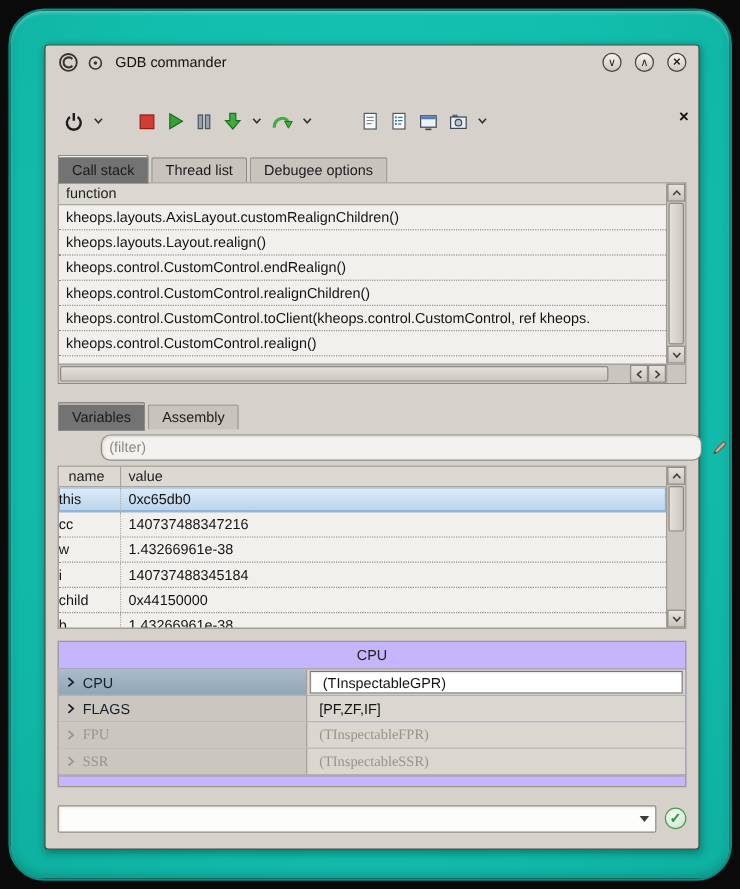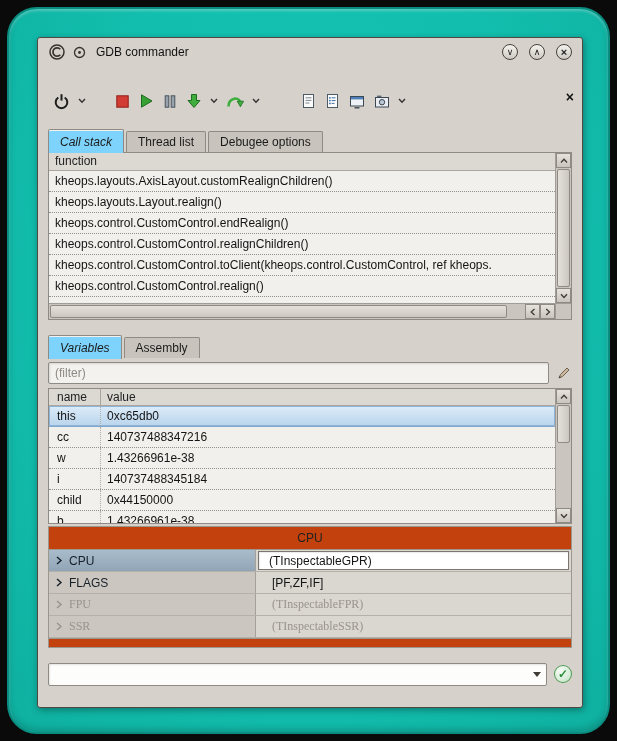--- a/index.html
+++ b/index.html
@@ -42,23 +42,22 @@
   .tb-gap{width:14px;}
   .tb-gap.big{width:26px;}
   
   .tabs{display:flex;align-items:flex-end;height:24px;margin-top:14px;position:relative;}
   .tab{
     box-sizing:border-box;padding:0 11px;display:flex;align-items:center;
     border:1px solid #8f8b84;border-bottom:none;border-radius:2px 2px 0 0;
     margin-right:2px;height:21px;background:#c8c4bd;color:#1a1a1a;white-space:nowrap;
   }
   .tab.active{
-    height:24px;background:#7dd3fc;margin-bottom:-1px;position:relative;z-index:3;
+    height:24px;background:#737373;margin-bottom:-1px;position:relative;z-index:3;
     box-shadow:inset 0 1px 0 #f3f1ed;
-    font-style:italic;
   }
   
   .listbox{position:relative;border:1px solid #8f8b84;background:#f2f0ec;height:168px;box-sizing:border-box;z-index:1;}
   .lb-header{height:18px;line-height:17px;background:#dcd9d3;border-bottom:1px solid #aaa69f;
     padding-left:6px;margin-right:16px;box-sizing:border-box;color:#222;}
   .lb-rows{position:absolute;left:0;top:18px;right:16px;bottom:16px;overflow:hidden;border-radius:6px;}
   .lb-row{height:21px;line-height:20px;padding-left:6px;border-bottom:1px dotted #93908a;
     white-space:nowrap;overflow:hidden;box-sizing:border-box;}
   
   .vscroll{position:absolute;top:0;right:0;width:16px;background:#cac6bf;border-left:1px solid #a19d96;
@@ -74,44 +73,44 @@
     display:flex;align-items:center;justify-content:center;}
   .v-track{flex:1;position:relative;}
   .h-track{flex:1;position:relative;}
   .sb-thumb{position:absolute;background:linear-gradient(90deg,#e4e1db,#cbc7c0);
     border:1px solid #8f8b84;border-radius:2px;box-sizing:border-box;}
   .thumb-vfull{left:1px;right:1px;top:1px;bottom:1px;}
   .thumb-vpart{left:1px;right:1px;top:1px;height:38px;}
   .sb-thumb.h{top:1px;bottom:1px;left:1px;width:96%;background:linear-gradient(180deg,#e4e1db,#cbc7c0);}
   
   .filter-row{margin-top:4px;height:22px;display:flex;align-items:center;gap:7px;}
-  .filter-input{flex:0 0 501px;height:22px;box-sizing:border-box;border:1px solid #8f8b84;border-radius:2px;
+  .filter-input{flex:0 0 501px;height:22px;box-sizing:border-box;border:1px solid #8f8b84;border-radius:8px;
     background:#f4f2ee;padding:0 6px;font:12px "Liberation Sans",sans-serif;color:#222;
-    box-shadow:inset 1px 1px 2px rgba(0,0,0,.12);outline:none;}
+    box-shadow:inset 1px 1px 2px rgba(0,0,0,.12);outline:none;margin-left:36px;}
   .filter-input::placeholder{color:#8d8983;opacity:1;}
   
   .vartable{margin-top:4px;position:relative;border:1px solid #8f8b84;background:#f2f0ec;height:136px;box-sizing:border-box;}
   .vt-header{display:flex;height:17px;margin-right:16px;background:#dcd9d3;border-bottom:1px solid #aaa69f;
     box-sizing:border-box;color:#222;justify-content:flex-end;}
   .vt-h-name{width:52px;padding-left:8px;border-right:1px solid #aaa69f;line-height:16px;box-sizing:border-box;}
   .vt-h-value{flex:1;padding-left:6px;line-height:16px;}
   .vt-rows{position:absolute;left:0;top:17px;right:16px;bottom:0;overflow:hidden;}
   .vt-row{display:flex;height:21px;box-sizing:border-box;border-bottom:1px dotted #93908a;}
-  .vt-name{width:52px;padding-left:8px;border-right:1px dotted #b1ada6;line-height:20px;box-sizing:border-box;}
+  .vt-name{width:52px;border-right:1px dotted #b1ada6;line-height:20px;box-sizing:border-box;}
   .vt-value{flex:1;padding-left:6px;line-height:20px;white-space:nowrap;overflow:hidden;}
   .vt-row.selected{background:linear-gradient(180deg,#dcecf9,#b9d4ec);
     box-shadow:inset 0 0 0 1px #8fb4d8;border-bottom:1px solid #7fa8cf;}
   
-  .cpu-box{margin-top:2px;height:122px;border:1px solid #9b978f;box-sizing:border-box;background:#c2410c;}
+  .cpu-box{margin-top:10px;height:122px;border:1px solid #9b978f;box-sizing:border-box;background:#c4b5fd;}
   .cpu-title{height:22px;line-height:22px;text-align:center;color:#222;}
   .cpu-grid{border-top:1px solid #9b978f;border-bottom:1px solid #9b978f;}
   .cpu-row{display:flex;height:22px;box-sizing:border-box;border-bottom:1px solid #b5b1aa;background:#dad7d0;}
   .cpu-name{width:207px;box-sizing:border-box;border-right:1px solid #a5a19a;background:#cbc7c0;
     display:flex;align-items:center;gap:6px;padding-left:6px;color:#17202a;}
-  .cpu-value{flex:1;display:flex;align-items:center;padding:0 16px;color:#141414;white-space:nowrap;overflow:hidden;}
+  .cpu-value{flex:1;display:flex;align-items:center;padding:0 10px;color:#141414;white-space:nowrap;overflow:hidden;}
   .cpu-row.selected .cpu-name{background:linear-gradient(180deg,#a9bccb,#90a5b6);}
   .cpu-row.selected .cpu-value{background:#fff;border:1px solid #7b7770;margin:1px 2px;padding:0 10px;
     box-shadow:inset 1px 1px 1px rgba(0,0,0,.08);}
   .cpu-row.disabled .cpu-name,.cpu-row.disabled .cpu-value{color:#98948d;font-family:Liberation Serif, serif;}
   
   .bottom-row{margin-top:14px;height:24px;display:flex;align-items:center;gap:7px;}
   .combo{width:501px;height:23px;box-sizing:border-box;border:1px solid #8f8b84;border-radius:2px;
     background:#fdfdfc;display:flex;align-items:center;box-shadow:inset 1px 1px 2px rgba(0,0,0,.1);}
   .combo-value{flex:1;padding-left:6px;color:#141414;}
   .combo-arrow{width:18px;height:100%;display:flex;align-items:center;justify-content:center;}

